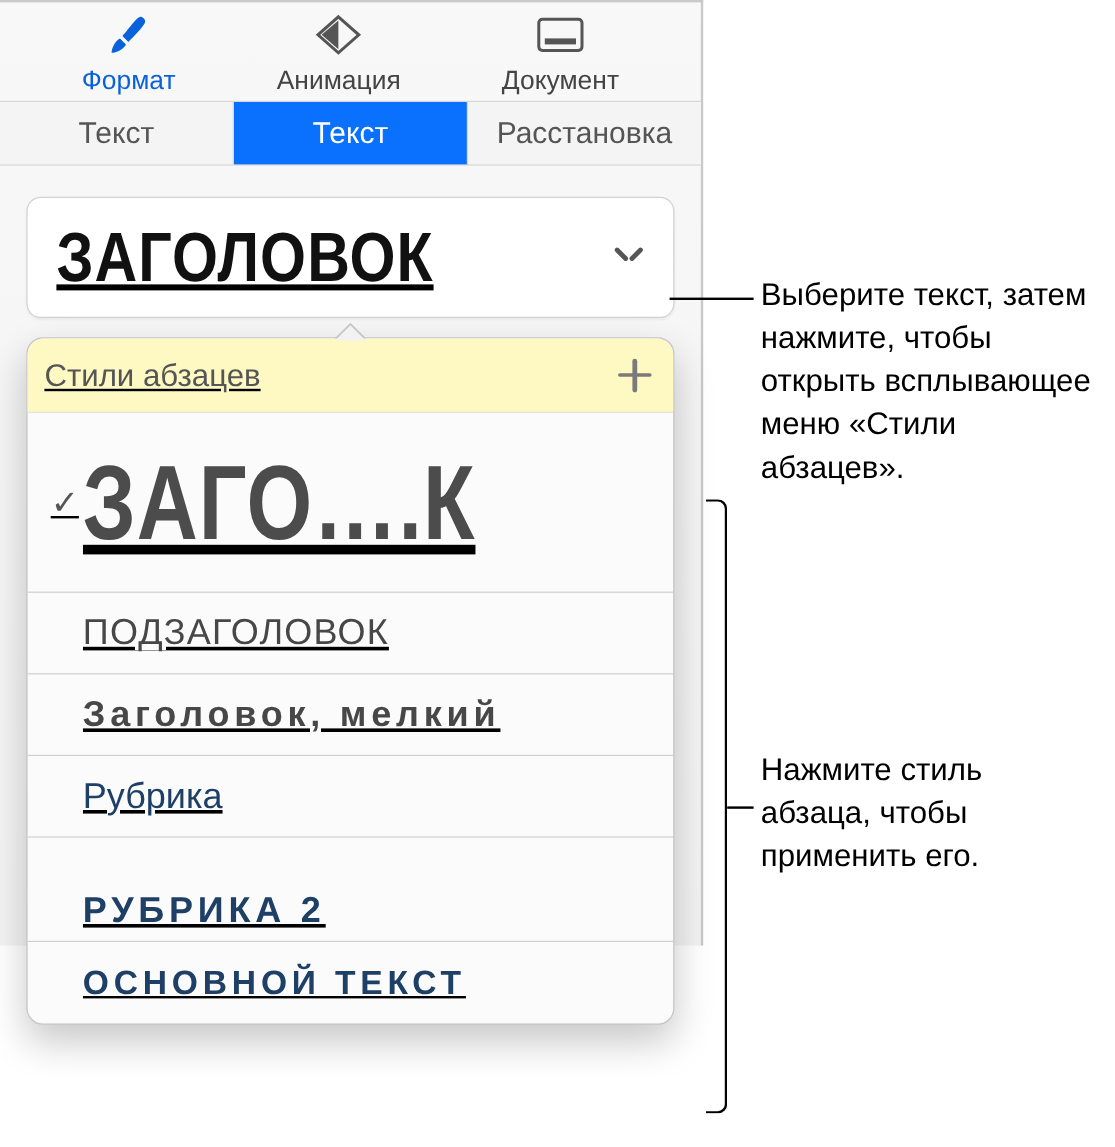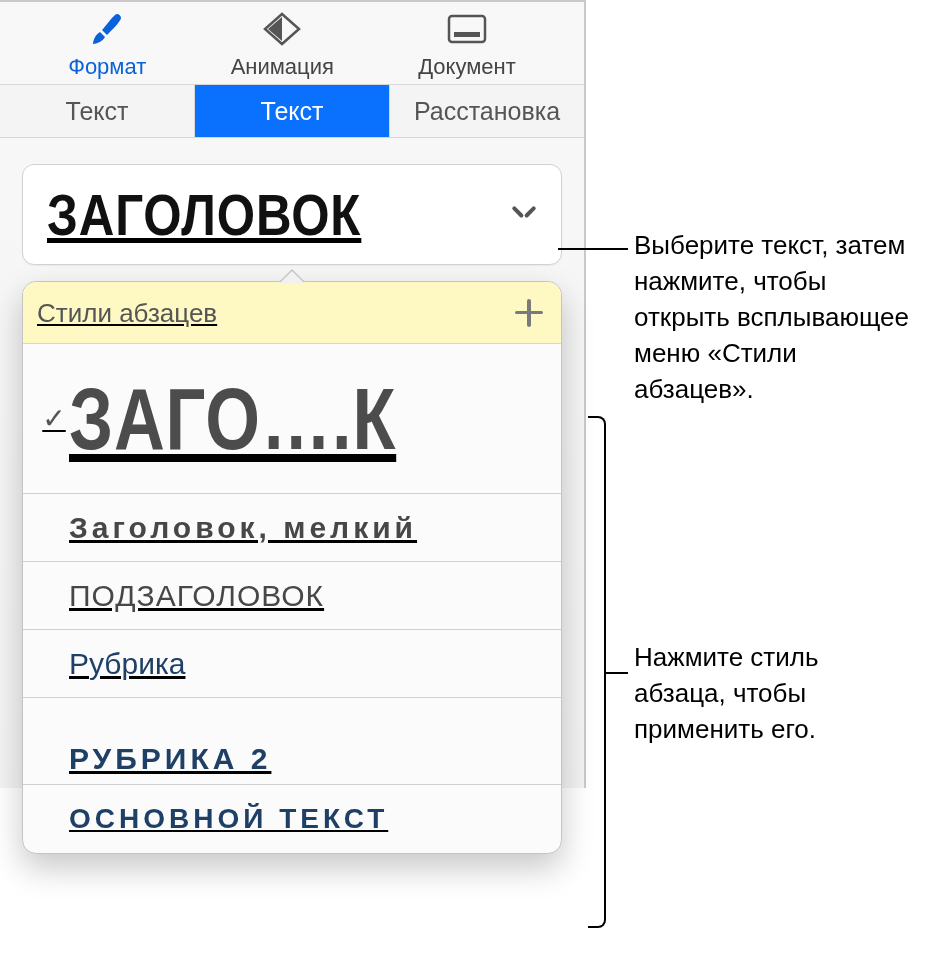--- a/index.html
+++ b/index.html
@@ -287,27 +287,27 @@
     <div class="popover">
       <div class="popover-header">
         <span>Стили абзацев</span>
         <div class="plus-icon"></div>
       </div>
       <div class="style-list">
         <div class="style-item s0">
           <div class="check">✓</div>
           <div class="style-label">ЗАГО….К</div>
         </div>
+        <div class="style-item s2">
+          <div class="check"></div>
+          <div class="style-label">ПОДЗАГОЛОВОК</div>
+        </div>
         <div class="style-item s1">
           <div class="check"></div>
           <div class="style-label">Заголовок, мелкий</div>
-        </div>
-        <div class="style-item s2">
-          <div class="check"></div>
-          <div class="style-label">ПОДЗАГОЛОВОК</div>
         </div>
         <div class="style-item s3">
           <div class="check"></div>
           <div class="style-label">Рубрика</div>
         </div>
         <div class="style-item s4">
           <div class="check"></div>
           <div class="style-label">РУБРИКА 2</div>
         </div>
         <div class="style-item s5">
@@ -317,13 +317,13 @@
       </div>
     </div>
   </div>
 </div>
 
 <div class="callout-line1" style="left:558px; top:248px; width:70px;"></div>
 <div class="callout" style="left:634px; top:228px;">Выберите текст, затем нажмите, чтобы открыть всплывающее меню «Стили абзацев».</div>
 
 <div class="bracket" style="left:588px; top:416px; width:18px; height:512px;"></div>
 <div class="callout-line1" style="left:606px; top:672px; width:22px;"></div>
-<div class="callout" style="left:634px; top:640px;">Нажмите стиль абзаца, чтобы применить его.</div>
+<div class="callout" style="left:634px; top:624px;">Нажмите стиль абзаца, чтобы применить его.</div>
 
 </body></html>

